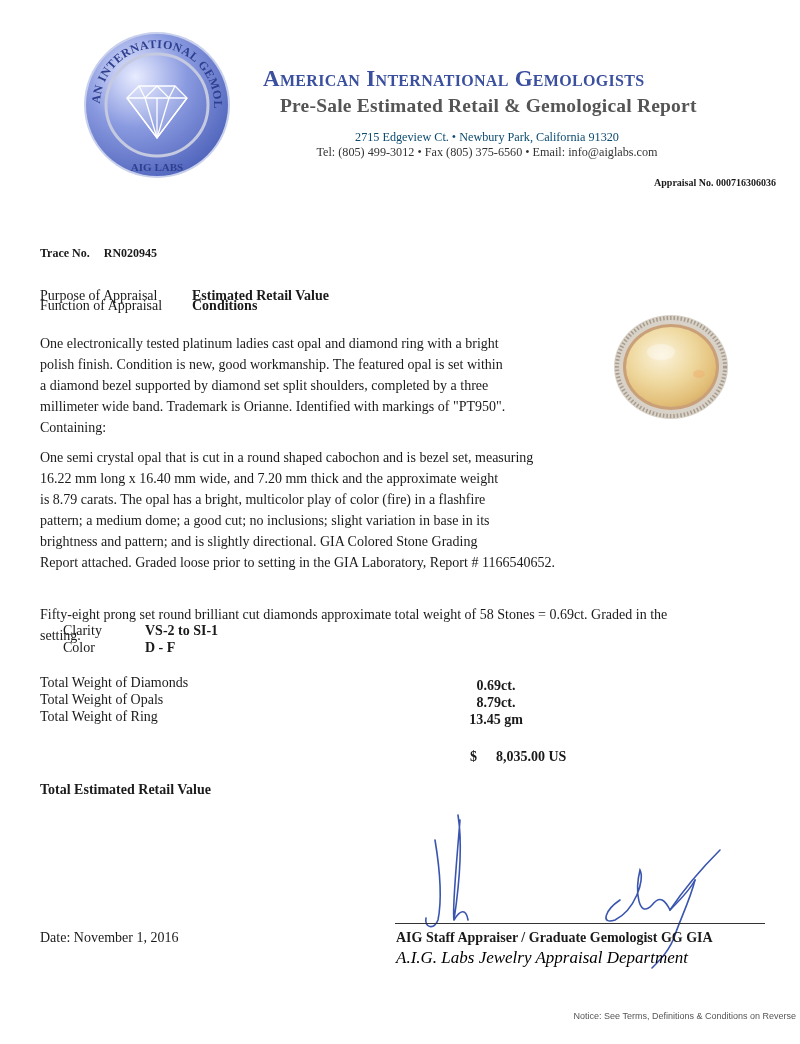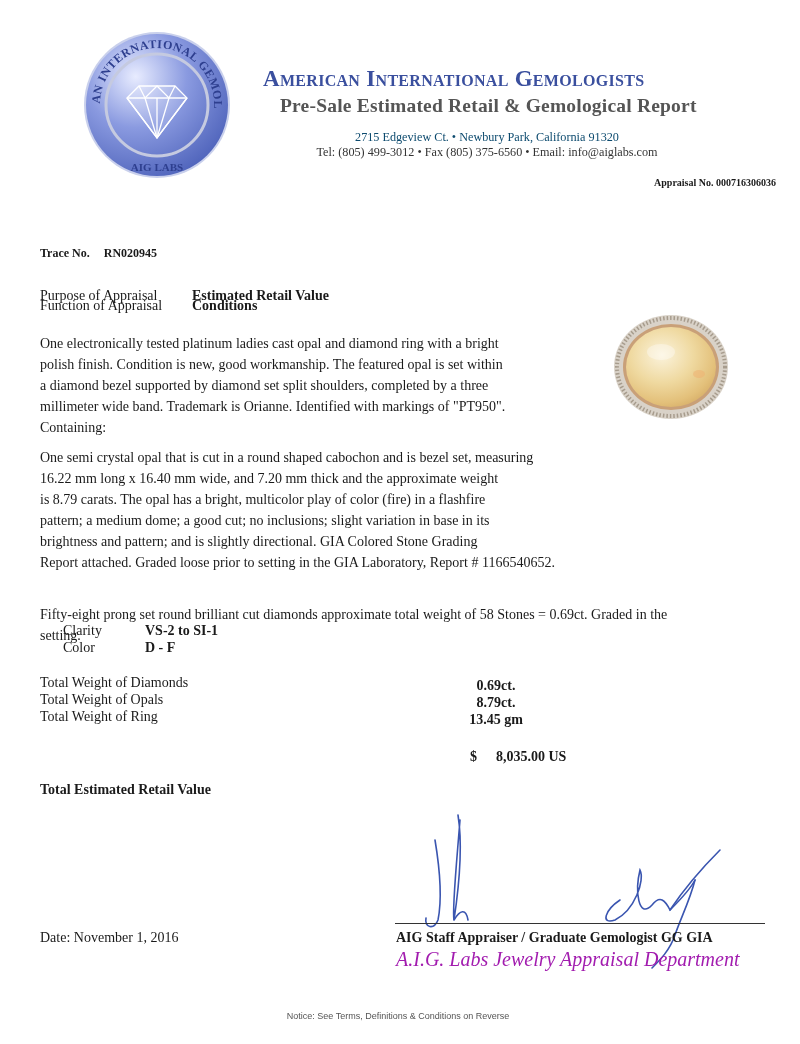--- a/index.html
+++ b/index.html
@@ -37,25 +37,25 @@
     .tw { left: 40px; font-size: 14px; white-space: nowrap; }
     .tw-val { left: 440px; width: 112px; text-align: center; font-size: 14px; font-weight: bold; white-space: nowrap; }
 
     .total-label { left: 40px; top: 746px; font-size: 14px; font-weight: bold; white-space: nowrap; margin-top: 36px; }
     .total-cur { left: 470px; top: 749px; font-size: 14px; font-weight: bold; }
     .total-val { left: 496px; top: 749px; font-size: 14px; font-weight: bold; white-space: nowrap; }
 
     .sig-svg { left: 390px; top: 810px; width: 390px; height: 160px; }
     .sig-line { left: 395px; top: 923px; width: 370px; height: 1px; background: #333; }
     .sig-title { left: 396px; top: 930px; font-size: 14px; font-weight: bold; white-space: nowrap; }
-    .sig-dept { left: 396px; top: 948px; font-size: 20px; font-style: italic; color: #a21caf; white-space: nowrap; }
+    .sig-dept { left: 396px; top: 948px; font-size: 17px; font-style: italic; color: #000000; white-space: nowrap; }
 
     .date { left: 40px; top: 930px; font-size: 14px; font-weight: normal; white-space: nowrap; }
 
-    .notice { left: 0; width: 796px; top: 1011px; text-align: center; font-size: 9px;
+    .notice { left: 0; width: 796px; top: 1011px; text-align: right; font-size: 9px;
               font-family: "Liberation Sans", "DejaVu Sans", sans-serif; color: #555; }
   </style>
 </head>
 <body>
 
 <div class="abs seal">
   <svg width="150" height="150" viewBox="0 0 150 150">
     <defs>
       <radialGradient id="sg" cx="35%" cy="30%" r="80%">
         <stop offset="0%" stop-color="#e8ecff"></stop>

